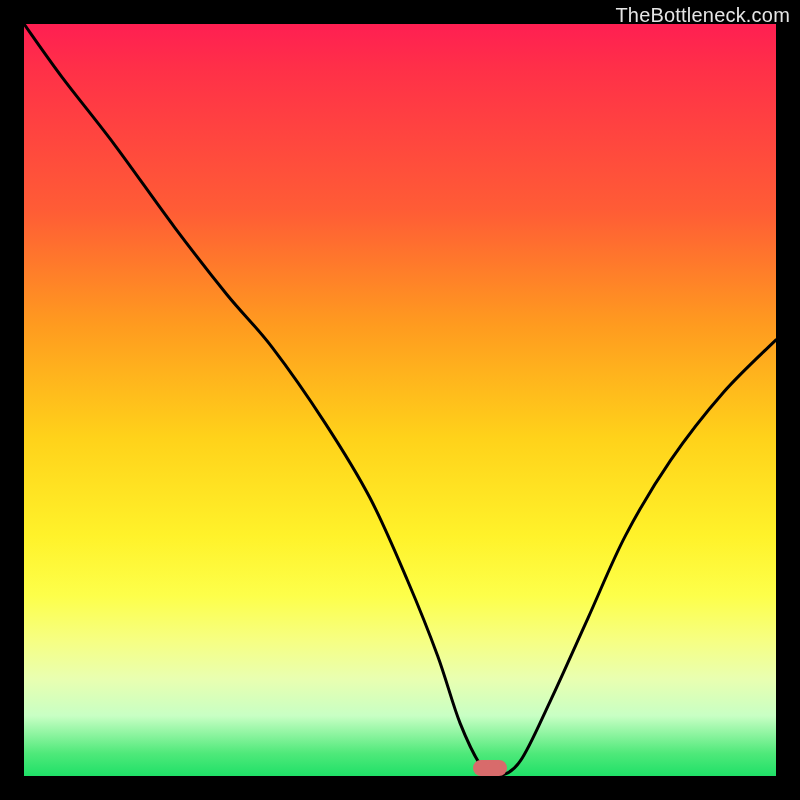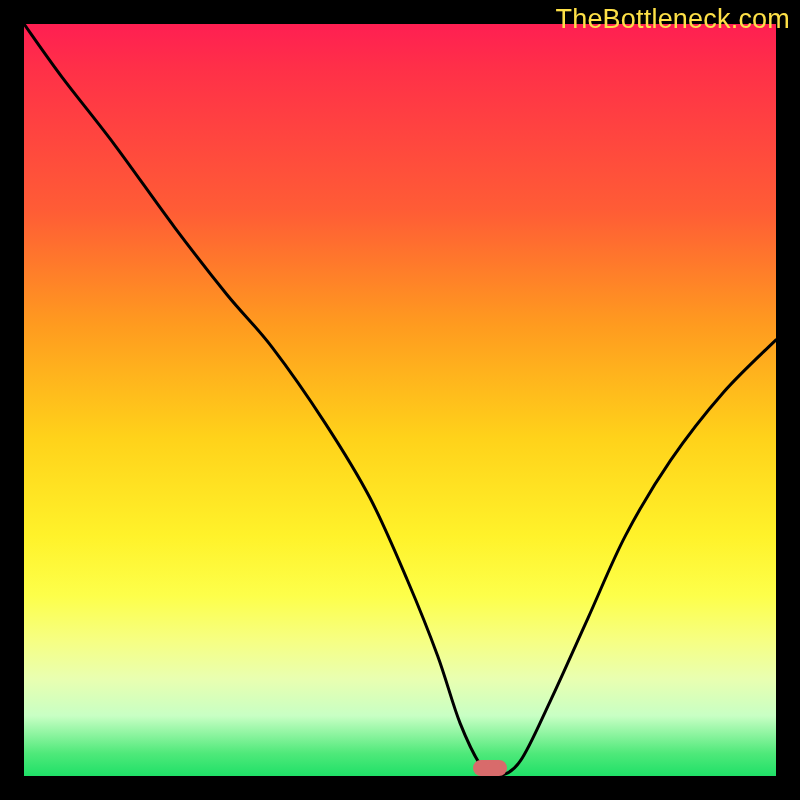--- a/index.html
+++ b/index.html
@@ -42,22 +42,22 @@
       #e9ffb0 87%,
       #c8ffc4 92%,
       #4fe97a 97%,
       #1fe067 100%
     );
   }
   .watermark {
     position: absolute;
     top: 4px;
     right: 10px;
-    color: #fde047;
-    font-size: 27px;
+    color: #e5e5e5;
+    font-size: 20px;
     font-weight: 500;
     letter-spacing: 0.2px;
     user-select: none;
   }
   svg.curve {
     position: absolute;
     inset: 0;
     width: 100%;
     height: 100%;
   }

